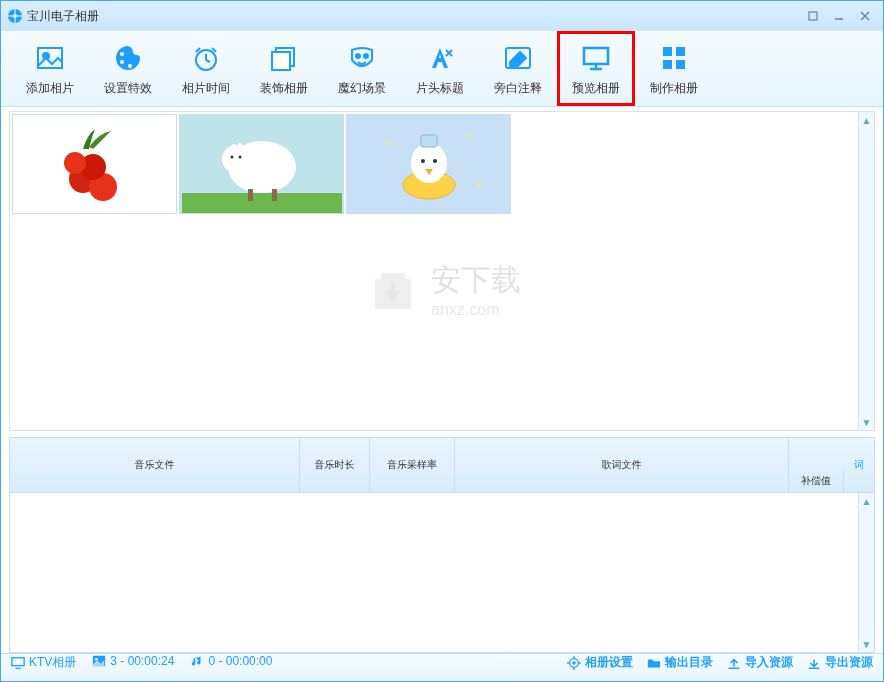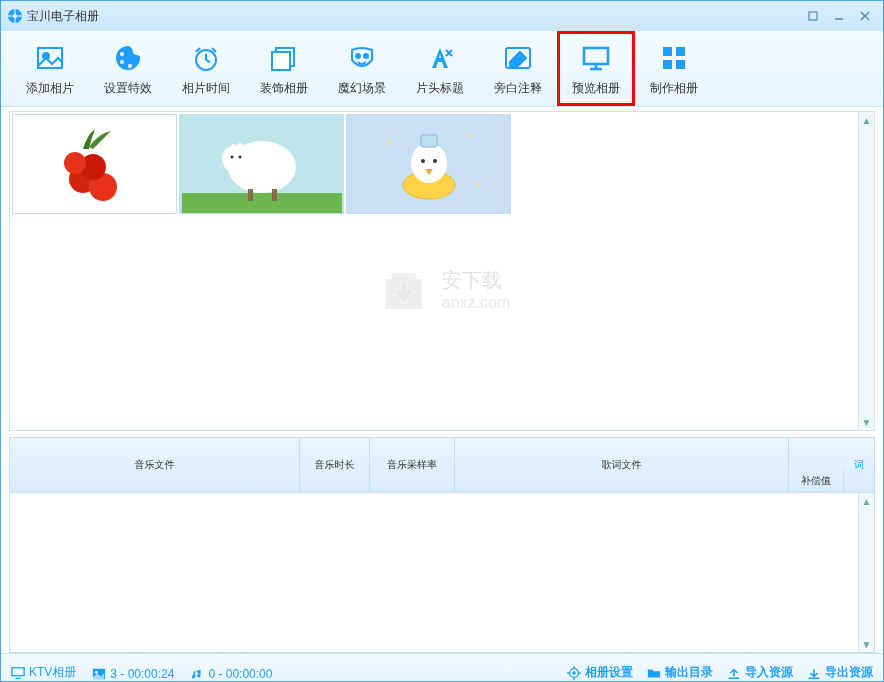--- a/index.html
+++ b/index.html
@@ -15,39 +15,39 @@
 .toolbar { height: 80px; background: linear-gradient(#f4fbff,#e8f5ff); display: flex; align-items: center; padding: 0 10px; gap: 0; border-bottom: 1px solid #c5dff0; }
 .tool { width: 78px; display: flex; flex-direction: column; align-items: center; cursor: pointer; padding: 6px 0; }
 .tool.highlighted { border: 3px solid #ff0000; }
 .tool .ticon { width: 36px; height: 36px; display: flex; align-items: center; justify-content: center; color: #1e9fff; }
 .tool .tlabel { font-size: 12px; color: #333; margin-top: 4px; }
 
 .thumbs-area { position: relative; flex: 0 0 320px; background: #fff; border: 1px solid #d0e4f2; margin: 4px 8px 0 8px; overflow: hidden; }
 .thumbs-row { display: flex; gap: 2px; padding: 2px; }
 .thumb { width: 165px; height: 100px; border: 1px solid #c5dff0; background: #fff; display: flex; align-items: center; justify-content: center; }
 .watermark { position: absolute; top: 50%; left: 50%; transform: translate(-50%, -20%); display: flex; align-items: center; gap: 8px; opacity: 0.35; color: #aaa; }
-.watermark .wmtext { font-size: 20px; }
+.watermark .wmtext { font-size: 30px; }
 .watermark .wmsub { font-size: 16px; color: #bbb; display: block; }
 
 .scrollbar-v { position: absolute; right: 0; top: 0; bottom: 0; width: 16px; background: #f0f7fd; border-left: 1px solid #d0e4f2; }
 .sb-arrow { height: 16px; display: flex; align-items: center; justify-content: center; color: #6aa; font-size: 10px; }
 
 .music-area { margin: 6px 8px 0 8px; display: flex; flex-direction: column; }
 .music-header { display: flex; background: linear-gradient(#eaf5ff,#d8ecfa); border: 1px solid #c5dff0; font-size: 10px; color: #333; }
 .mh-cell { padding: 4px 6px; border-right: 1px solid #c5dff0; display: flex; align-items: center; justify-content: center; }
 .mh-file { width: 290px; }
 .mh-dur { width: 70px; }
 .mh-rate { width: 85px; }
 .mh-lyric { flex: 1; }
 .mh-comp { width: 55px; margin-top: 32px; }
 .mh-word { width: 30px; color: #1e9fff; border-right: none; }
 .music-body { height: 160px; border: 1px solid #c5dff0; border-top: none; background: #fff; position: relative; }
 .music-body .scrollbar-v { border-left: 1px solid #d0e4f2; }
 
-.statusbar { height: 34px; background: linear-gradient(#f4fbff,#e8f5ff); border-top: 1px solid #c5dff0; display: flex; align-items: flex-end; padding: 0 10px; font-size: 12px; color: #1e9fff; margin-top: auto; }
+.statusbar { height: 34px; background: linear-gradient(#f4fbff,#e8f5ff); border-top: 1px solid #c5dff0; display: flex; align-items: flex-start; padding: 0 10px; font-size: 12px; color: #1e9fff; margin-top: auto; }
 .st-item { display: flex; align-items: center; gap: 4px; margin-right: 16px; cursor: pointer; }
 .st-item.right { margin-right: 0; margin-left: 14px; font-weight: bold; }
 .st-spacer { flex: 1; }
 .st-item svg { width: 14px; height: 14px; }
 .st-text { color: #1e9fff; }
 </style>
 </head>
 <body>
 
 <div class="window">

